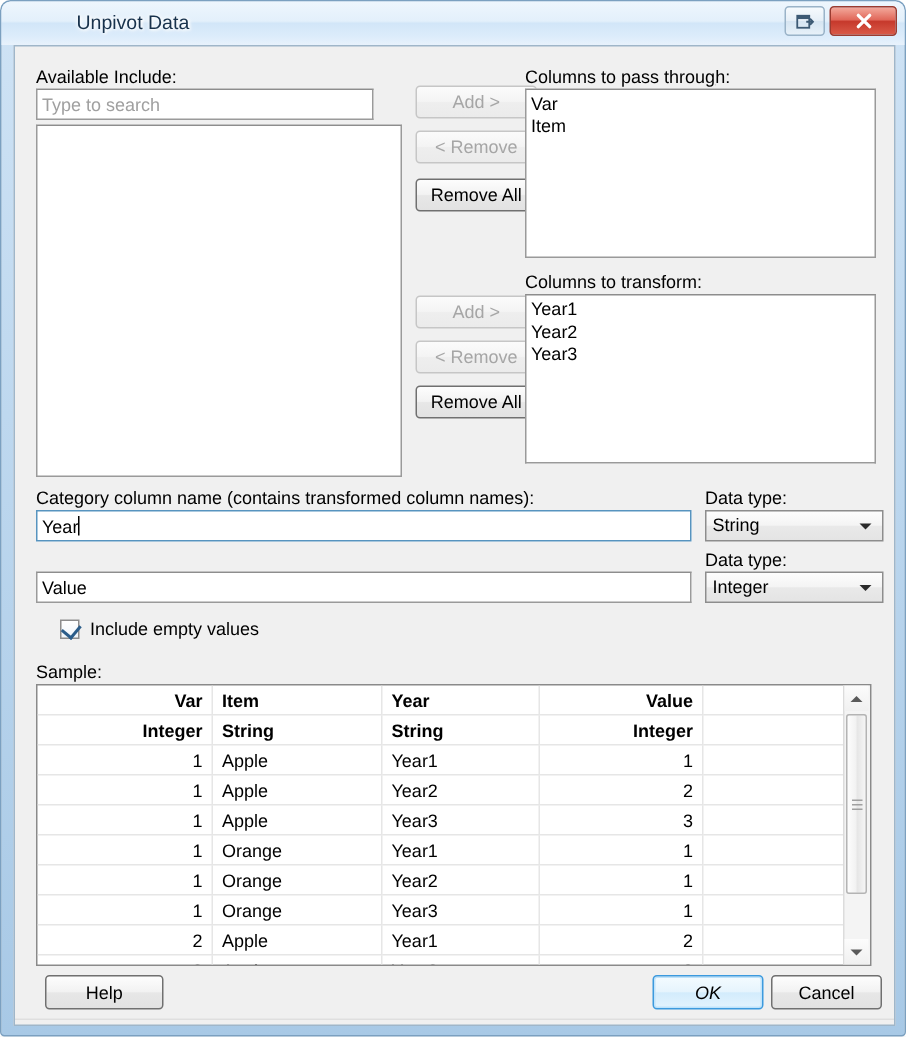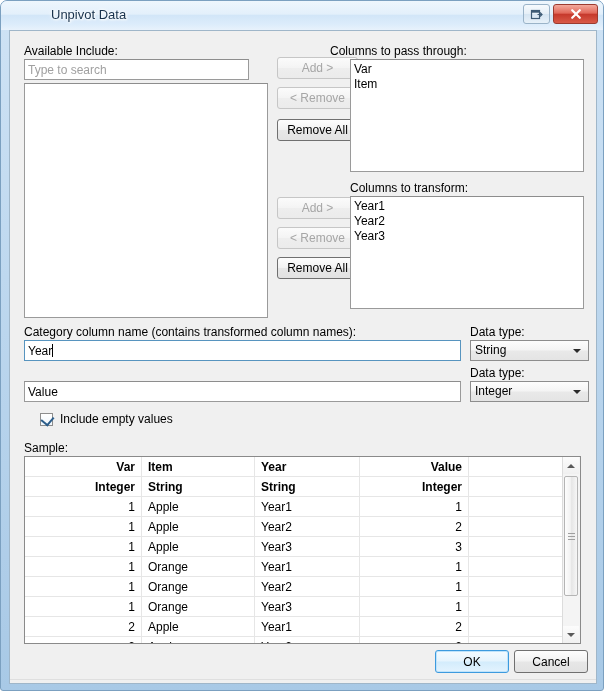--- a/index.html
+++ b/index.html
@@ -298,21 +298,21 @@
     <div class="listbox" id="available-list" style="left:14px; top:52px; width:244px; height:235px;"></div>
 
     <div class="btn disabled" style="left:267px; top:26px; width:81px; height:22px;">Add &gt;</div>
     <div class="btn disabled" style="left:267px; top:56px; width:81px; height:22px;">&lt; Remove</div>
     <div class="btn strong" style="left:267px; top:88px; width:81px; height:22px;">Remove All</div>
 
     <div class="btn disabled" style="left:267px; top:166px; width:81px; height:22px;">Add &gt;</div>
     <div class="btn disabled" style="left:267px; top:196px; width:81px; height:22px;">&lt; Remove</div>
     <div class="btn strong" style="left:267px; top:226px; width:81px; height:22px;">Remove All</div>
 
-    <div class="lbl" style="left:320px; top:13px;">
+    <div class="lbl" style="left:340px; top:13px;">
       <span>Columns to pass throu</span><span class="acc">g</span><span>h:</span>
     </div>
     <div class="listbox" id="passthrough-list" style="left:340px; top:28px; width:234px; height:113px;">
         <div class="item">Var</div>
         <div class="item">Item</div>
       </div>
 
     <div class="lbl" style="left:340px; top:150px;">Columns to transform:</div>
     <div class="listbox" id="transform-list" style="left:340px; top:165px; width:234px; height:113px;">
         <div class="item">Year1</div>
@@ -439,17 +439,18 @@
             </span>
         </div>
         <div class="sb-btn" id="sb-down">
           <span class="sb-arrow-down"></span>
         </div>
       </div>
     </div>
 
     <div id="bottom-sep"></div>
 
-    <div class="btn default" style="left:425px; top:619px; width:74px; height:23px;">OK</div>
+    <div class="btn strong" style="left:20px; top:619px; width:79px; height:23px;">Help</div>
+    <div class="btn default" style="left:425px; top:619px; width:74px; height:23px;font-style:italic;">OK</div>
     <div class="btn strong" style="left:504px; top:619px; width:74px; height:23px;">Cancel</div>
 
   </div>
 </div>
 
 </body></html>

